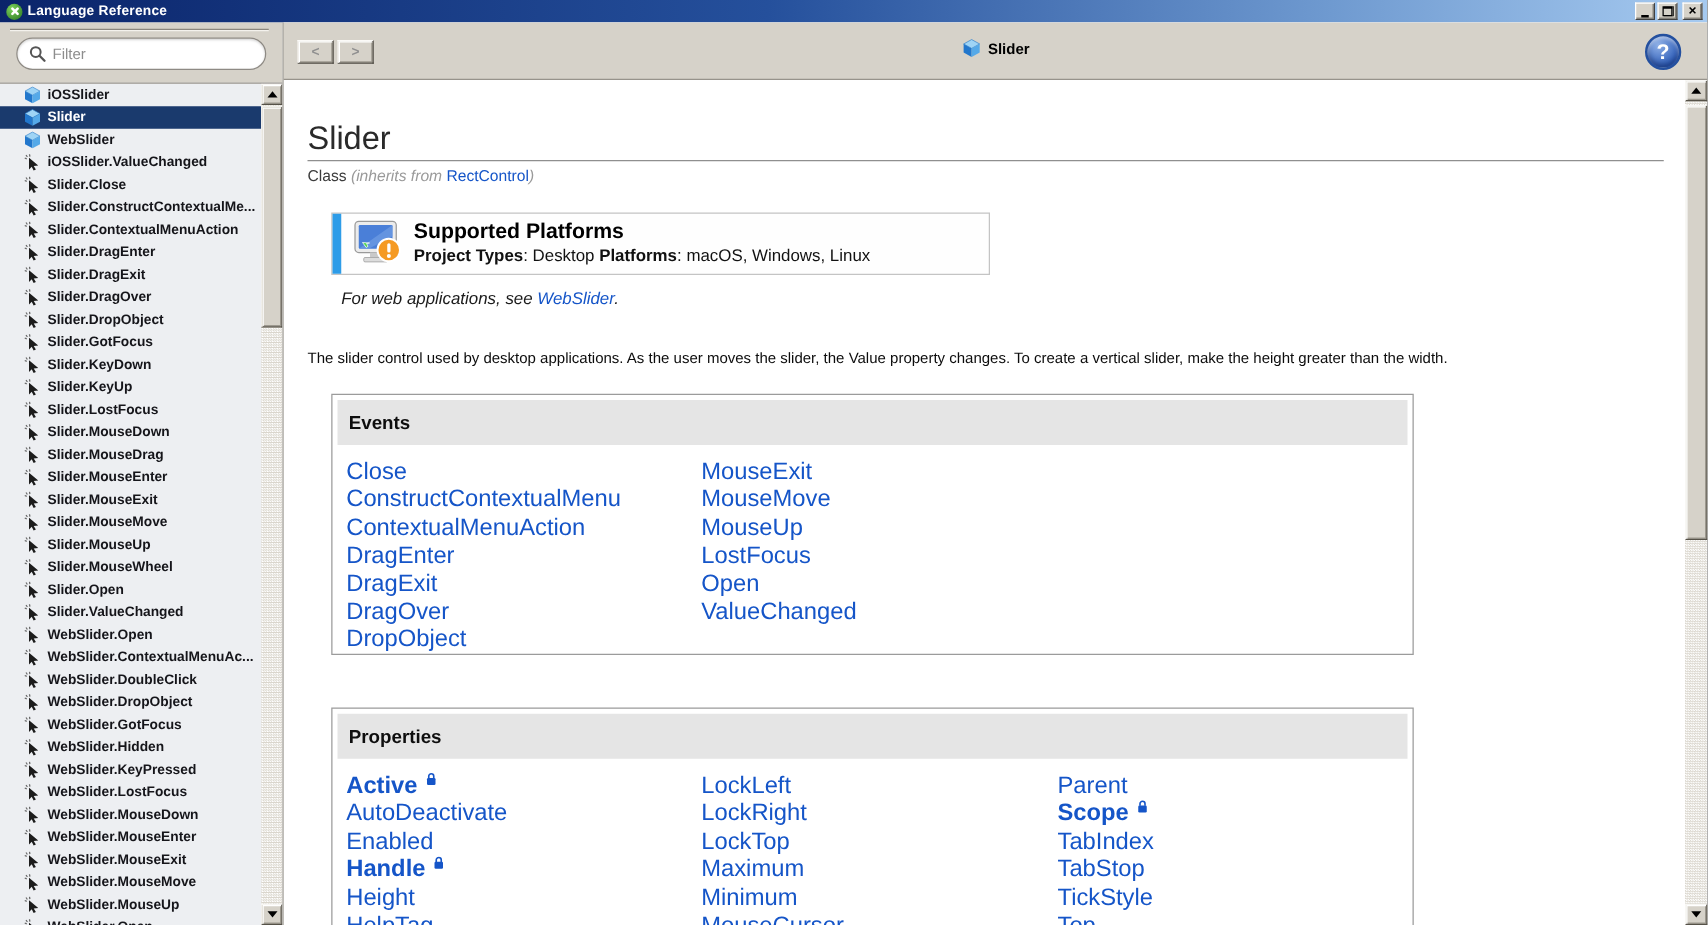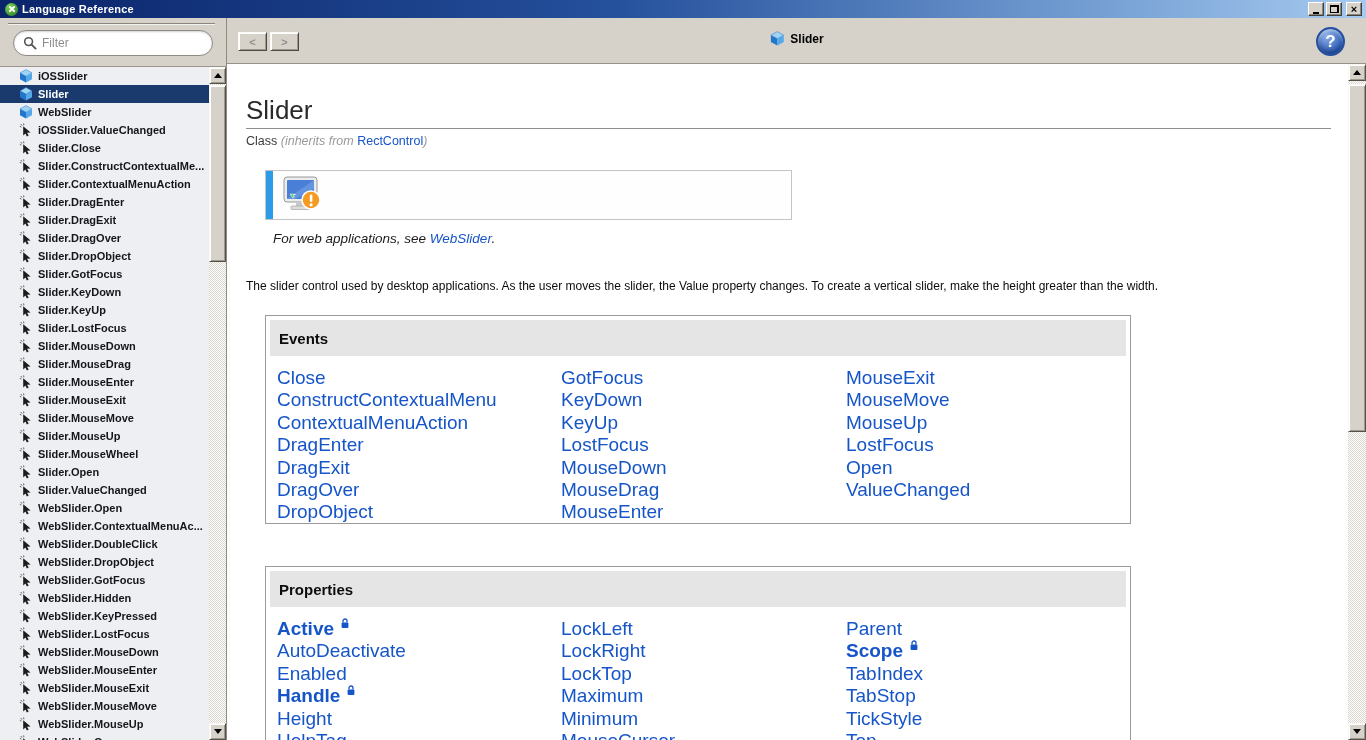--- a/index.html
+++ b/index.html
@@ -676,20 +676,24 @@
             <rect x="6" y="5" width="27" height="19" rx="1" fill="#4a7fd8"></rect>
             <path d="M6 24 L33 5 L33 14 L14 24 Z" fill="#6f9ce4" opacity="0.7"></path>
             <path d="M9 19 l3 4 l1.4-1 l-1.2-2.2 l2.4-0.4 Z" fill="#4fd34f" stroke="#fff" stroke-width="0.6"></path>
             <rect x="15" y="27" width="9" height="4" fill="#c9c9c9"></rect>
             <rect x="10" y="31" width="19" height="3.5" rx="1" fill="#dcdcdc" stroke="#a5a5a5" stroke-width="0.7"></rect>
             <circle cx="30" cy="25" r="9" fill="#f59a23" stroke="#fff" stroke-width="1.6"></circle>
             <rect x="28.8" y="19.5" width="2.6" height="7.5" rx="1.3" fill="#fff"></rect>
             <circle cx="30.1" cy="29.8" r="1.6" fill="#fff"></circle>
           </svg>
         </span>
+        <div class="plat-text">
+          <div class="plat-title">Supported Platforms</div>
+          <div class="plat-line"><b>Project Types</b><span>: Desktop </span><b>Platforms</b><span>: macOS, Windows, Linux</span></div>
+        </div>
       </div>
 
       <div class="web-note"><span>For web applications, see </span><a class="link">WebSlider</a><span>.</span></div>
 
       <div class="description">The slider control used by desktop applications. As the user moves the slider, the Value property changes. To create a vertical slider, make the height greater than the width.</div>
 
       <section class="ref-box events">
         <div class="ref-header">
             <span>Events</span>
           </div>
@@ -708,43 +712,20 @@
                 <span>DragEnter</span>
               </a>
               <a class="ref-link">
                 <span>DragExit</span>
               </a>
               <a class="ref-link">
                 <span>DragOver</span>
               </a>
               <a class="ref-link">
                 <span>DropObject</span>
-              </a>
-            </div>
-            <div class="link-col">
-              <a class="ref-link">
-                <span>GotFocus</span>
-              </a>
-              <a class="ref-link">
-                <span>KeyDown</span>
-              </a>
-              <a class="ref-link">
-                <span>KeyUp</span>
-              </a>
-              <a class="ref-link">
-                <span>LostFocus</span>
-              </a>
-              <a class="ref-link">
-                <span>MouseDown</span>
-              </a>
-              <a class="ref-link">
-                <span>MouseDrag</span>
-              </a>
-              <a class="ref-link">
-                <span>MouseEnter</span>
               </a>
             </div>
             <div class="link-col">
               <a class="ref-link">
                 <span>MouseExit</span>
               </a>
               <a class="ref-link">
                 <span>MouseMove</span>
               </a>
               <a class="ref-link">

